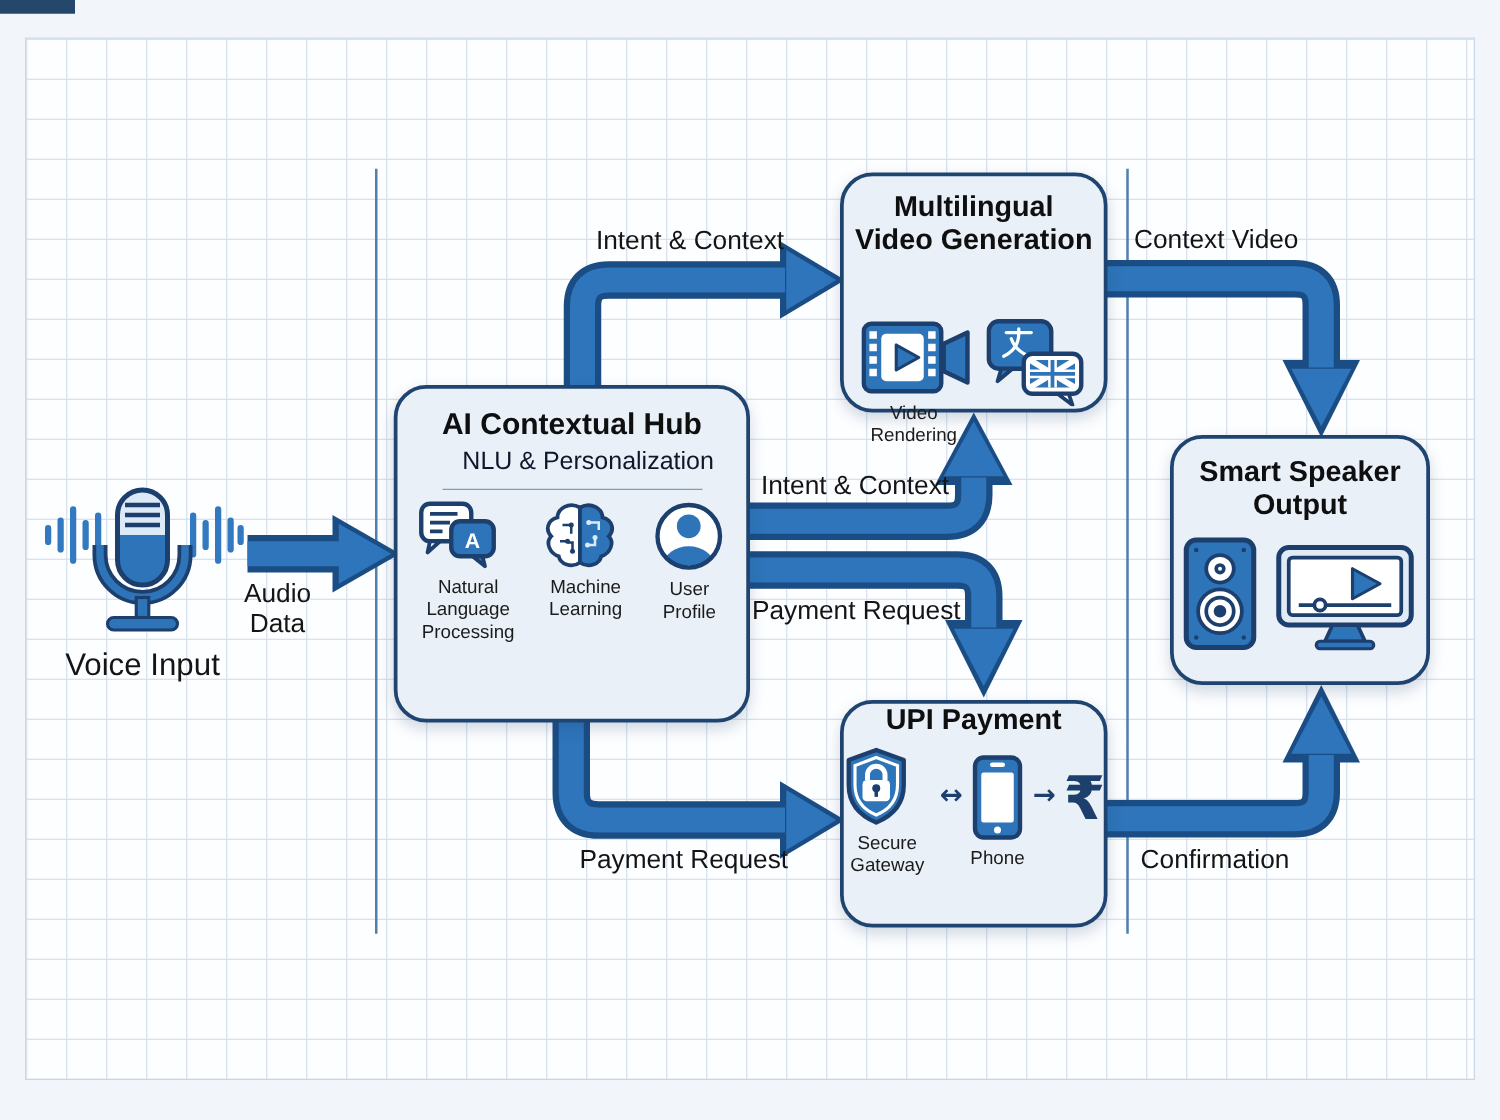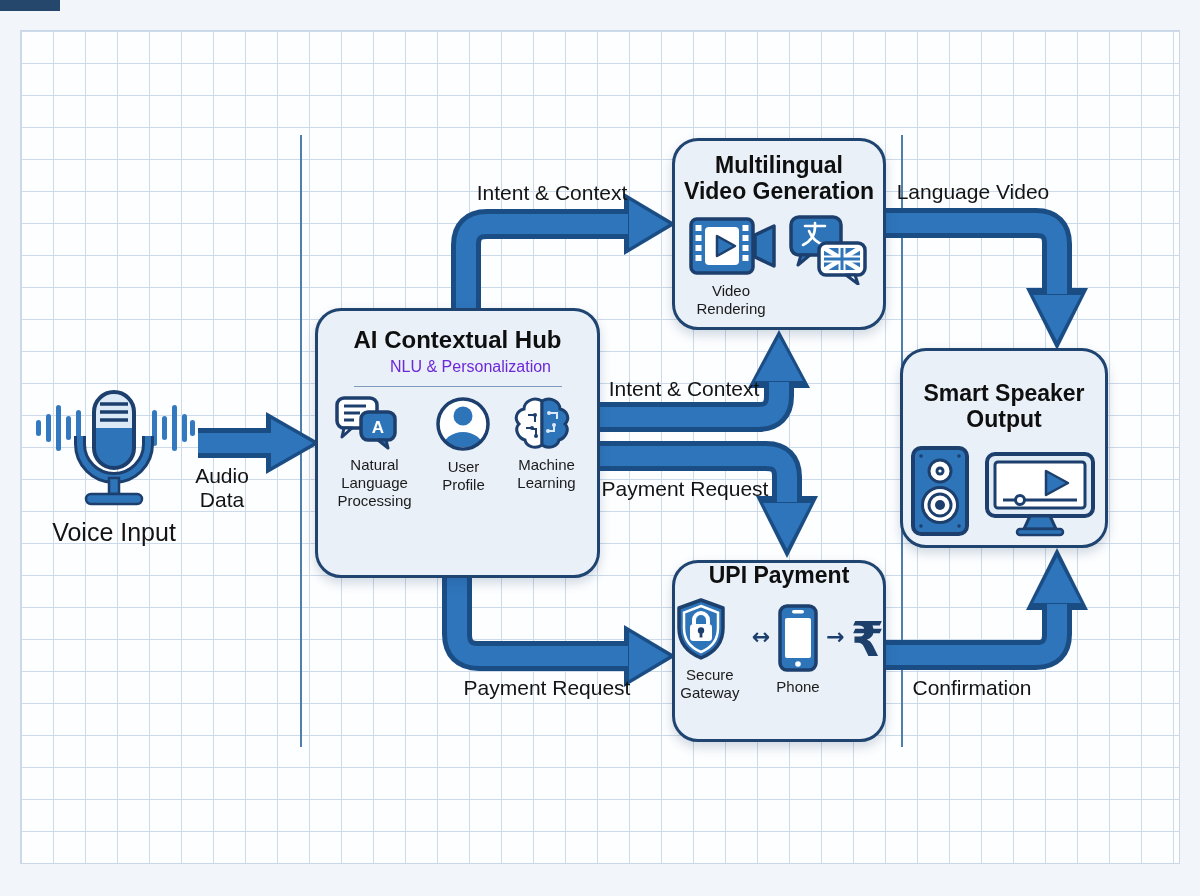--- a/index.html
+++ b/index.html
@@ -21,26 +21,26 @@
   .edge-dark{stroke:#1b4d85;fill:none;}
   .edge-blue{stroke:#2f75bb;fill:none;}
   .head-dark{fill:#1b4d85;}
   .head-blue{fill:#2f75bb;}
 
   
   .node{position:absolute;background:#e9f0f8;border:3px solid #1f4470;border-radius:26px;
         box-shadow:0 5px 12px rgba(25,60,105,.20);z-index:3;
         display:flex;flex-direction:column;align-items:center;box-sizing:border-box;}
   .node-ai{left:315px;top:308px;width:285px;height:270px;padding-top:16px;}
-  .node-video{left:672px;top:138px;width:214px;height:192px;padding-top:12px;}
+  .node-video{left:672px;top:138px;width:214px;height:192px;padding-top:12px;gap:40px;}
   .node-upi{left:672px;top:560px;width:214px;height:182px;}
-  .node-speaker{left:900px;top:348px;width:208px;height:200px;padding-top:30px;}
+  .node-speaker{left:936px;top:348px;width:208px;height:200px;padding-top:14px;}
   .node-title{font-weight:700;font-size:23px;line-height:1.12;text-align:center;color:#0f0f0f;}
   .node-title-lg{font-size:24px;}
-  .node-sub{font-size:16px;margin-top:4px;color:#6d28d9;margin-left:26px;}
+  .node-sub{font-size:20px;margin-top:4px;color:#0f172a;margin-left:26px;}
   .divider{width:208px;height:1px;background:#7f9cbd;margin:10px 0 8px;}
   .icon-row{display:flex;align-items:flex-start;justify-content:center;gap:18px;}
   .icon-col{display:flex;flex-direction:column;align-items:flex-start;}
   .icon-label{font-size:15px;line-height:1.22;text-align:center;margin-top:5px;color:#1b1b1b;}
   .footer-text{font-size:21px;margin-top:8px;color:#141414;}
   .upi-row{display:flex;align-items:center;justify-content:center;gap:6px;margin-top:8px;}
   .upi-arrow{font-size:22px;font-weight:700;color:#1c3f6e;font-family:"DejaVu Sans",sans-serif;}
   .rupee{font-size:48px;font-weight:700;color:#1d3f6b;font-family:"DejaVu Sans",sans-serif;line-height:1;}
   .speaker-row{display:flex;align-items:flex-end;justify-content:center;gap:14px;margin-top:12px;}
 
@@ -170,56 +170,56 @@
             <line x1="10" y1="18" x2="26" y2="18"></line>
             <line x1="10" y1="25" x2="20" y2="25"></line>
           </g>
           <rect x="27" y="17" width="34" height="28" rx="7" fill="#2e74b9" stroke="#1c3f6e" stroke-width="3.5"></rect>
           <path d="M52,45 l2,8 l-10,-8 z" fill="#2e74b9" stroke="#1c3f6e" stroke-width="3" stroke-linejoin="round"></path>
           <text x="44" y="38" text-anchor="middle" font-size="17" font-weight="bold" fill="#ffffff" font-family="Liberation Sans, DejaVu Sans, sans-serif">A</text>
         </svg>
         <div class="icon-label" style="width:82px">Natural Language Processing</div>
       </div>
       <div class="icon-col">
+        <svg width="60" height="56" viewBox="0 0 60 56">
+          <path d="M30,6 C21,1 12,7 12,14 C4,16 2,24 7,29 C2,34 6,43 13,45 C14,51 23,55 30,50 Z" fill="#ffffff" stroke="#1c3f6e" stroke-width="3"></path>
+          <path d="M30,6 C39,1 48,7 48,14 C56,16 58,24 53,29 C58,34 54,43 47,45 C46,51 37,55 30,50 Z" fill="#2e74b9" stroke="#1c3f6e" stroke-width="3"></path>
+          <g stroke="#1c3f6e" stroke-width="2" fill="none">
+            <path d="M16,20 h7 v7"></path>
+              <path d="M14,33 h6"></path>
+              <path d="M24,40 v-6 h-4"></path>
+          </g>
+          <g fill="#1c3f6e">
+            <circle cx="23" cy="20" r="2"></circle>
+              <circle cx="20" cy="33" r="2"></circle>
+              <circle cx="24" cy="41" r="2"></circle>
+          </g>
+          <g stroke="#dce9f6" stroke-width="2" fill="none">
+            <path d="M37,18 h8 v6"></path>
+              <path d="M36,36 h6 v-6"></path>
+          </g>
+          <g fill="#dce9f6">
+            <circle cx="37" cy="18" r="2"></circle>
+              <circle cx="42" cy="30" r="2"></circle>
+              <circle cx="36" cy="36" r="2"></circle>
+          </g>
+        </svg>
+        <div class="icon-label" style="width:70px">Machine Learning</div>
+      </div>
+      <div class="icon-col">
         <svg width="58" height="58" viewBox="0 0 58 58">
           <clipPath id="userClip">
               <circle cx="29" cy="29" r="25"></circle>
             </clipPath>
           <circle cx="29" cy="29" r="25" fill="#ffffff"></circle>
           <circle cx="29" cy="21" r="9.5" fill="#2e74b9"></circle>
           <path d="M9,52 a20,15 0 0 1 40,0 z" fill="#2e74b9" clip-path="url(#userClip)"></path>
           <circle cx="29" cy="29" r="25" fill="none" stroke="#1c3f6e" stroke-width="3.5"></circle>
         </svg>
         <div class="icon-label" style="width:60px">User Profile</div>
-      </div>
-      <div class="icon-col">
-        <svg width="60" height="56" viewBox="0 0 60 56">
-          <path d="M30,6 C21,1 12,7 12,14 C4,16 2,24 7,29 C2,34 6,43 13,45 C14,51 23,55 30,50 Z" fill="#ffffff" stroke="#1c3f6e" stroke-width="3"></path>
-          <path d="M30,6 C39,1 48,7 48,14 C56,16 58,24 53,29 C58,34 54,43 47,45 C46,51 37,55 30,50 Z" fill="#2e74b9" stroke="#1c3f6e" stroke-width="3"></path>
-          <g stroke="#1c3f6e" stroke-width="2" fill="none">
-            <path d="M16,20 h7 v7"></path>
-              <path d="M14,33 h6"></path>
-              <path d="M24,40 v-6 h-4"></path>
-          </g>
-          <g fill="#1c3f6e">
-            <circle cx="23" cy="20" r="2"></circle>
-              <circle cx="20" cy="33" r="2"></circle>
-              <circle cx="24" cy="41" r="2"></circle>
-          </g>
-          <g stroke="#dce9f6" stroke-width="2" fill="none">
-            <path d="M37,18 h8 v6"></path>
-              <path d="M36,36 h6 v-6"></path>
-          </g>
-          <g fill="#dce9f6">
-            <circle cx="37" cy="18" r="2"></circle>
-              <circle cx="42" cy="30" r="2"></circle>
-              <circle cx="36" cy="36" r="2"></circle>
-          </g>
-        </svg>
-        <div class="icon-label" style="width:70px">Machine Learning</div>
       </div>
     </div>
   </div>
 
   <div class="node node-video">
     <div class="node-title">
       <span>Multilingual</span><br>
       <span>Video Generation</span>
     </div>
     <div class="icon-row" style="margin-top:10px;gap:12px;">
@@ -334,19 +334,19 @@
         <rect x="33" y="78" width="46" height="6" rx="3" fill="#2e74b9" stroke="#1c3f6e" stroke-width="2.5"></rect>
       </svg>
     </div>
   </div>
 
   <div class="edge-label lbl-audio">
     <span>Audio</span>
     <span>Data</span>
   </div>
   <div class="edge-label lbl-intent-top">Intent &amp; Context</div>
-  <div class="edge-label lbl-rendered">Language Video</div>
+  <div class="edge-label lbl-rendered">Context Video</div>
   <div class="edge-label lbl-intent-mid">Intent &amp; Context</div>
   <div class="edge-label lbl-payment-mid">Payment Request</div>
   <div class="edge-label lbl-payment-bottom">Payment Request</div>
   <div class="edge-label lbl-confirmation">Confirmation</div>
 
 </div>
 
 </body></html>

